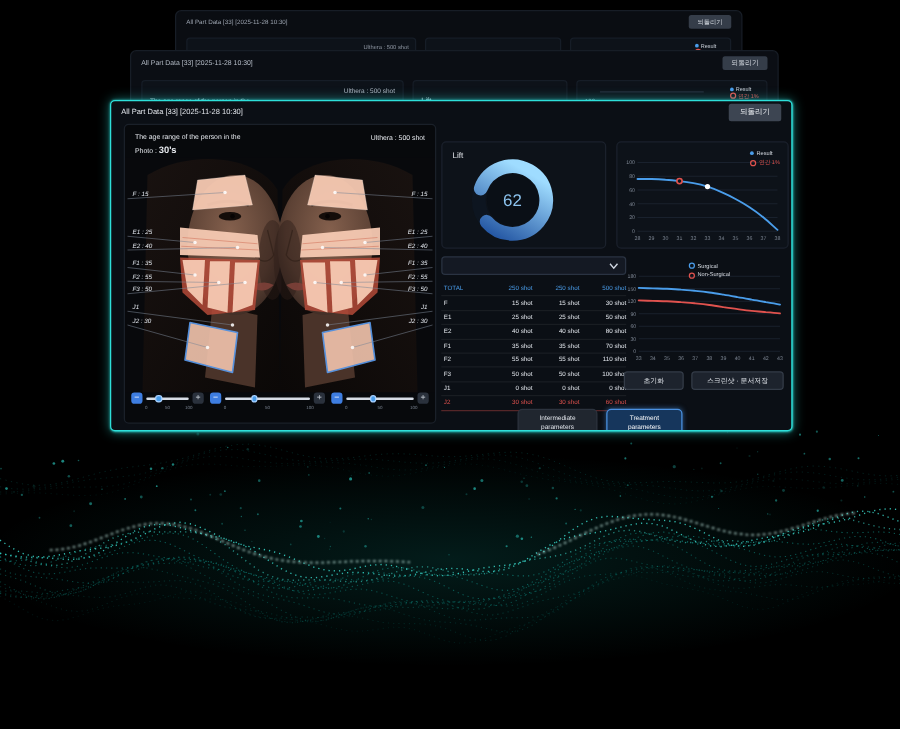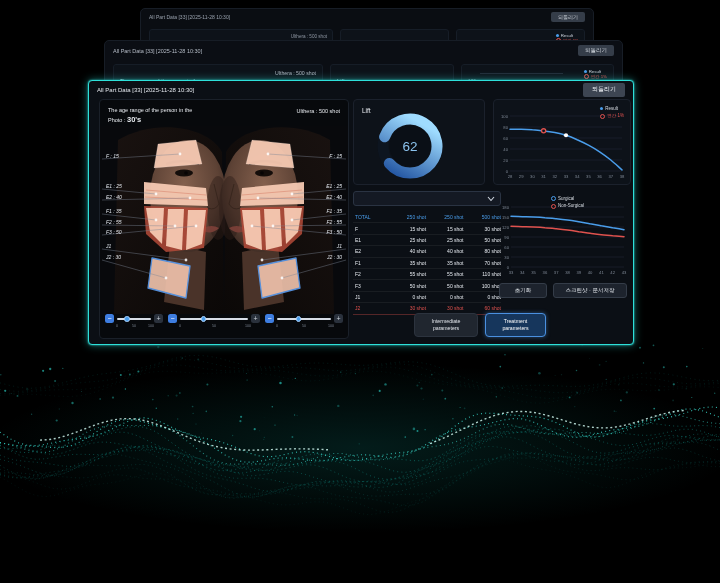--- a/index.html
+++ b/index.html
@@ -46,21 +46,21 @@
         text-align:center;padding:0;color:#fff;cursor:pointer;}
   .sbtn.minus{background:#3e7de0;}
   .sbtn.plus{background:#2a313c;color:#ccd2db;}
   .strack{position:relative;height:9px;}
   .strack .bar{position:absolute;left:0;right:0;top:4px;height:1.6px;background:#d7dde6;border-radius:1px;}
   .strack .thumb{position:absolute;top:2.2px;width:5.5px;height:5.5px;border-radius:50%;
         background:#4a9dea;border:1px solid #a9d1ff;box-sizing:border-box;cursor:pointer;}
   .sticks{position:absolute;left:0;right:0;top:10px;font-size:3.6px;color:#79828f;}
   .sticks span{position:absolute;transform:translateX(-50%);}
   
-  #rightCol{position:absolute;left:264px;top:18px;width:276px;height:214px;}
+  #rightCol{position:absolute;left:264px;top:32px;width:276px;height:214px;}
   .card{position:absolute;background:#0d1219;border:1px solid #1b212c;border-radius:4px;}
   #liftPanel{left:0;top:0;width:130px;height:84px;}
   #liftLabel{position:absolute;left:8px;top:7px;font-size:6.5px;color:#e6e9ee;}
   #chart1Panel{left:140px;top:0;width:136px;height:84px;}
   .legend{position:absolute;line-height:1.6;font-size:4.5px;color:#d8dde4;white-space:nowrap;}
   .legend .red{color:#e0524e;}
   #ddl{position:absolute;left:0;top:92px;width:148px;height:15px;background:#141923;
         border:1px solid #2a3342;border-radius:3px;cursor:pointer;box-sizing:border-box;}
   #ddl svg{position:absolute;right:5px;top:4px;}
   

